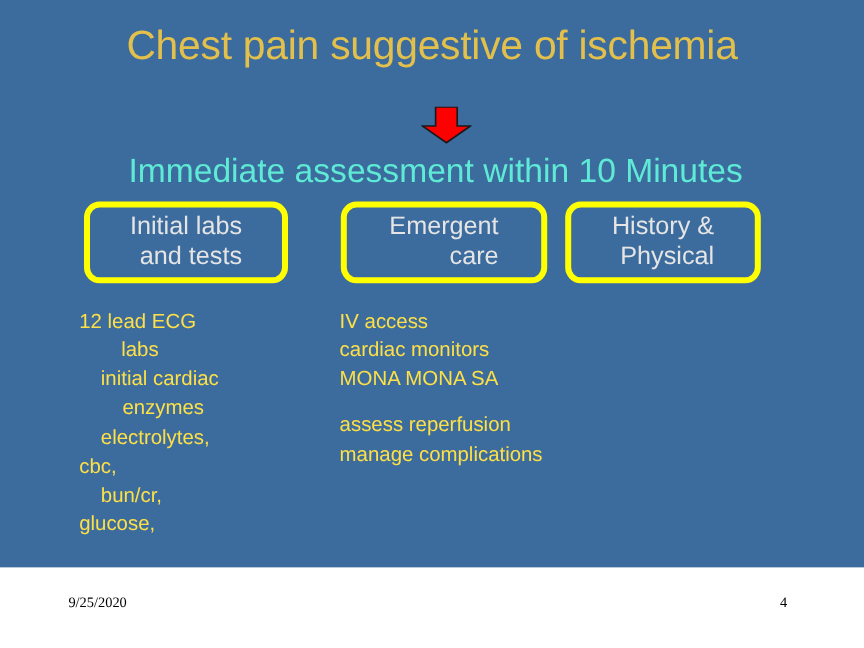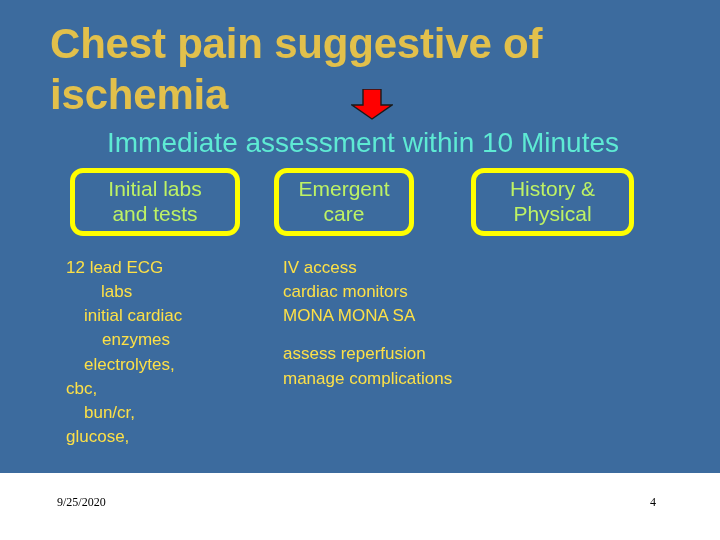--- a/index.html
+++ b/index.html
@@ -27,24 +27,24 @@
     background: #3c6b9e;
     overflow: hidden;
   }
 
   
   .slide-title {
     position: absolute;
     left: 50px;
     top: 18px;
     width: 620px;
-    text-align: left;
+    text-align: center;
     color: #e2c04b;
-    font-size: 42px;
-    font-weight: bold;
+    font-size: 34px;
+    font-weight: normal;
     line-height: 1.22;
     letter-spacing: -0.2px;
   }
 
   
   .down-arrow {
     position: absolute;
     left: 351px;
     top: 89px;
     width: 42px;
@@ -78,28 +78,28 @@
     height: 68px;
     box-sizing: border-box;
     border: 5px solid #ffff00;
     border-radius: 13px;
     background: transparent;
     display: flex;
     align-items: center;
     justify-content: center;
   }
   .round-box .box-label {
-    color: #bef264;
+    color: #e5e5e5;
     font-size: 21px;
     line-height: 1.17;
-    text-align: center;
+    text-align: right;
     white-space: pre-line;
   }
   #box-0 { left: 70px;  width: 170px; }
-  #box-1 { left: 274px; width: 140px; }
+  #box-1 { left: 284px; width: 172px; }
   #box-2 { left: 471px; width: 163px; }
 
   
   .col {
     position: absolute;
     color: #fde047;
     font-size: 17px;
     line-height: 1.42;
   }
   #col-left {

